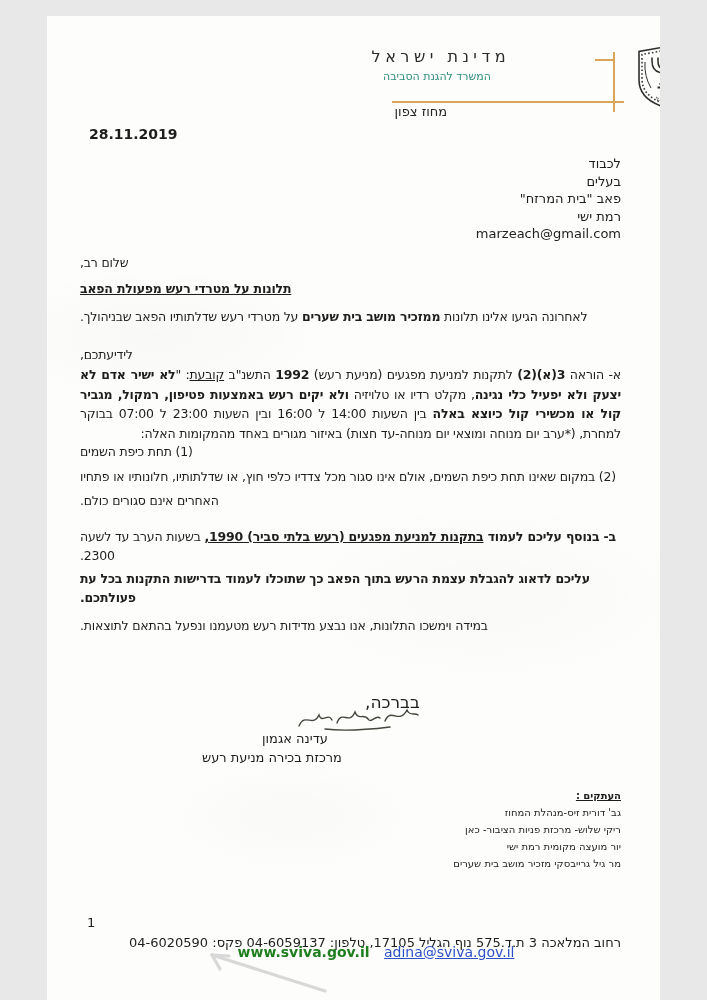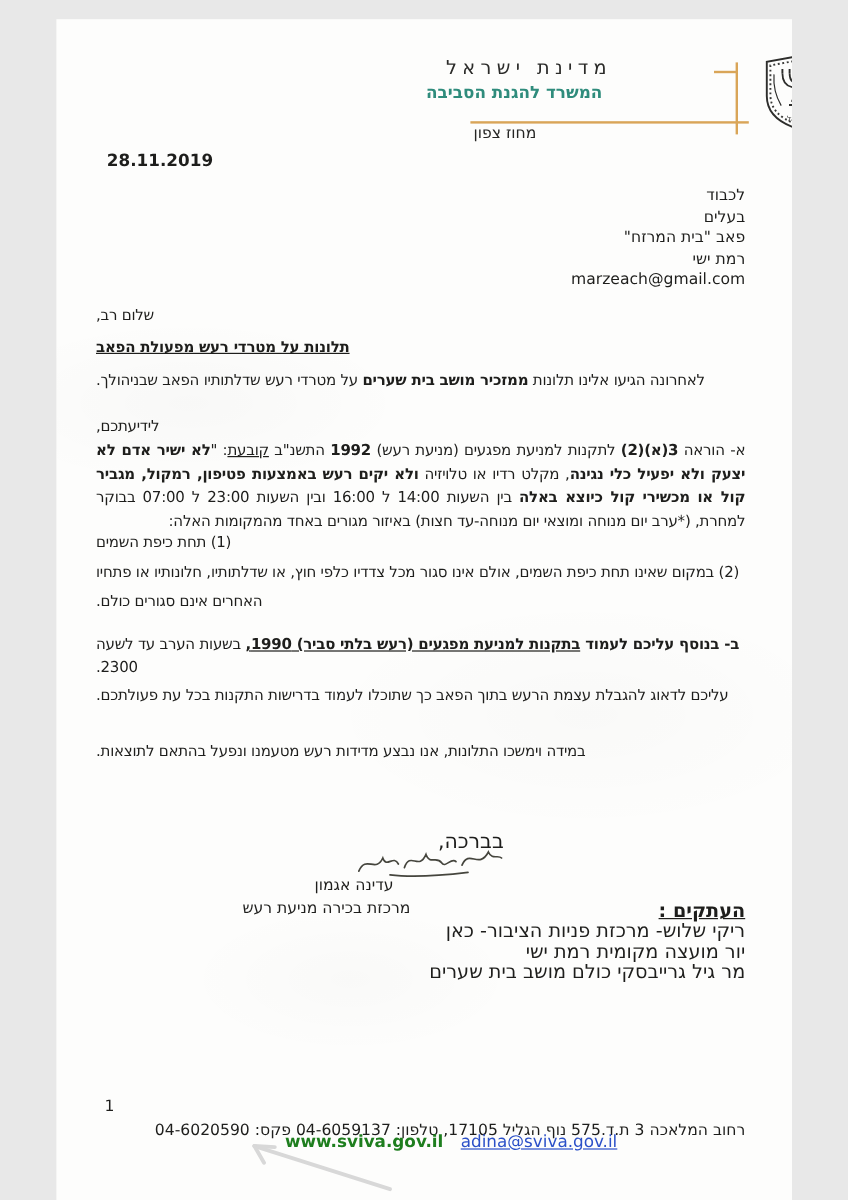--- a/index.html
+++ b/index.html
@@ -17,49 +17,49 @@
     overflow:hidden;
   }
   .abs{position:absolute;}
   .rtl{direction:rtl; unicode-bidi:embed;}
   .b{font-weight:bold;}
   .u{text-decoration:underline;}
   .bu{font-weight:bold;text-decoration:underline;}
 
   
   .state-name{top:31px;right:150px;font-size:16px;letter-spacing:4.5px;color:#2b2b29;}
-  .ministry{top:54px;right:158px;font-size:14px;font-weight:bold;color:#2f8c7c;}
+  .ministry{top:54px;right:169px;font-size:11px;font-weight:normal;color:#2f8c7c;}
   .district{top:88px;right:213px;font-size:13px;color:#252523;}
   .hline{top:85px;left:345px;width:232px;height:2px;background:#d9a558;}
   .vline{top:36px;left:566px;width:2px;height:60px;background:#d9a558;}
   .tick{top:43px;left:548px;width:20px;height:1.5px;background:#d9a558;}
   .emblem{top:28px;left:584px;width:66px;height:66px;}
 
   .date{top:110px;left:42px;font-size:14px;font-weight:bold;}
 
   .recipient{top:139px;right:39px;text-align:right;font-size:13px;line-height:17.5px;}
 
   .body-par{right:39px;left:33px;text-align:left;font-size:12.5px;letter-spacing:-0.2px;line-height:19px;}
   .greeting{top:237px;}
   .subject{top:263px;}
   .intro{top:291px;}
   .fyi{top:329px;}
   .clause-a{top:349px;text-align:justify;font-size:12.5px;line-height:19.5px;}
   .loc1{top:426px;}
   .loc2{top:449px;line-height:24px;}
   .clause-b{top:511px;}
-  .p-limit{top:553px;}
+  .p-limit{top:553px;font-weight:bold;}
   .p-measure{top:600px;}
 
   .closing{top:676px;left:318px;font-size:17px;}
   .sig{top:686px;left:248px;width:126px;height:34px;}
   .signer-name{top:715px;left:215px;font-size:13px;}
   .signer-title{top:734px;left:155px;font-size:13px;}
 
-  .copies{top:734px;right:39px;text-align:right;font-size:16px;line-height:17px;}
+  .copies{top:771px;right:39px;text-align:right;font-size:10px;line-height:17px;}
 
   .page-num{top:899px;left:40px;font-size:13px;}
   .address{top:919px;right:39px;font-size:13px;text-align:right;}
   .links{top:928px;left:45px;right:0;text-align:center;direction:ltr;font-size:14px;}
   .web{color:#1e7e1e;font-weight:bold;text-decoration:none;margin-right:10px;}
   .mail{color:#2b50c8;text-decoration:underline;}
   .arrow{top:928px;left:135px;width:150px;height:52px;}
 </style>
 </head>
 <body>
@@ -127,23 +127,24 @@
       <path d="M42 21 C 47 7, 54 24, 60 10 C 63 19, 69 11, 73 17 C 76 22, 81 12, 85 16"></path>
       <path d="M90 19 C 96 5, 104 23, 112 8 C 115 15, 120 10, 123 13"></path>
       <path d="M30 27 C 45 29, 70 28, 95 25"></path>
     </g>
   </svg>
   <div class="abs signer-name rtl">עדינה אגמון</div>
   <div class="abs signer-title rtl">מרכזת בכירה מניעת רעש</div>
 
   <div class="abs copies rtl">
     <div class="bu">העתקים :</div>
+    <div>גב' דורית זיס-מנהלת המחוז</div>
     <div>ריקי שלוש- מרכזת פניות הציבור- כאן</div>
     <div>יור מועצה מקומית רמת ישי</div>
-    <div>מר גיל גרייבסקי כולם מושב בית שערים</div>
+    <div>מר גיל גרייבסקי מזכיר מושב בית שערים</div>
   </div>
 
   <div class="abs page-num">1</div>
   <div class="abs address rtl">רחוב המלאכה 3  ת.ד.575 נוף הגליל 17105,  טלפון: 04-6059137  פקס: 04-6020590</div>
   <div class="abs links">
     <a href="#" class="web">www.sviva.gov.il</a>
     <a href="#" class="mail">adina@sviva.gov.il</a>
   </div>
 
   <svg class="abs arrow" viewBox="0 0 150 52">

